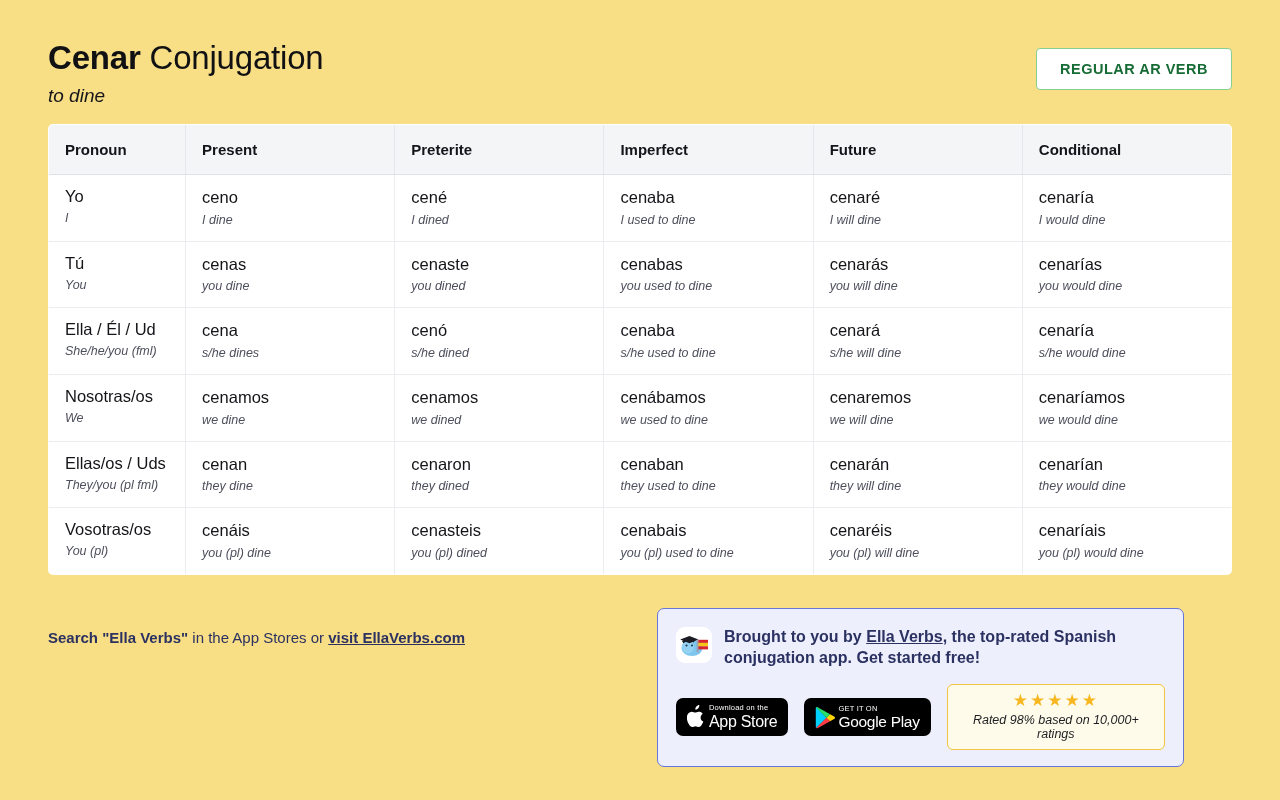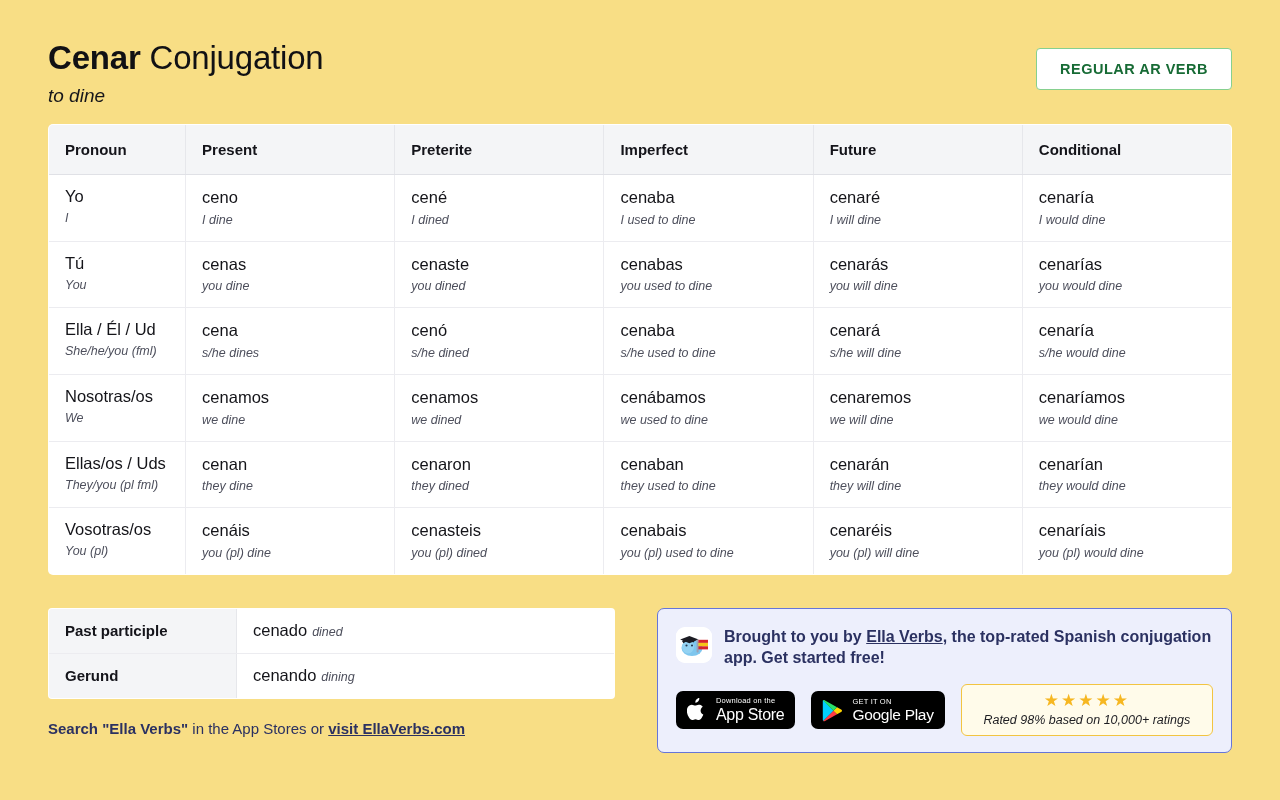--- a/index.html
+++ b/index.html
@@ -160,21 +160,21 @@
     margin-top: 20px;
     font-size: 15px;
     color: #2B3161;
     line-height: 1.3;
   }
   .search-line .b { font-weight: 700; }
   .search-line .link { font-weight: 700; text-decoration: underline; color: #2B3161; }
 
   
   .promo {
-    width: 575px;
+    width: 527px;
     background: #EDEFFC;
     border: 1.5px solid #6675D8;
     border-radius: 7px;
     padding: 16px 18px 16px 18px;
   }
   .promo-top {
     display: flex;
     align-items: flex-start;
     gap: 12px;
   }
@@ -201,21 +201,21 @@
     align-items: center;
     gap: 16px;
     margin-top: 16px;
   }
   .store-btn {
     background: #000000;
     border-radius: 7px;
     height: 38px;
     display: flex;
     align-items: center;
-    gap: 9px;
+    gap: 2px;
     padding: 0 11px;
     color: #ffffff;
   }
   .store-btn .store-lines { display: flex; flex-direction: column; line-height: 1; }
   .store-small {
     font-size: 7.5px;
     letter-spacing: 0.2px;
     margin-bottom: 2px;
   }
   .store-big {
@@ -432,32 +432,20 @@
             <div class="cell-main">cenaríais</div>
             <div class="cell-sub">you (pl) would dine</div>
           </td>
         </tr>
       </tbody>
   </table>
 
   <div class="bottom">
 
     <div class="bottom-left">
-      <table class="forms-table">
-        <tbody>
-          <tr>
-            <td class="forms-label">Past participle</td>
-            <td class="forms-value"><span>cenado</span><span class="gloss">dined</span></td>
-          </tr>
-          <tr>
-            <td class="forms-label">Gerund</td>
-            <td class="forms-value"><span>cenando</span><span class="gloss">dining</span></td>
-          </tr>
-        </tbody>
-      </table>
 
       <div class="search-line"><span class="b">Search "Ella Verbs"</span><span> in the App Stores or </span><a class="link" href="#">visit EllaVerbs.com</a></div>
     </div>
 
     <div class="promo">
       <div class="promo-top">
         <div class="promo-icon">
           <svg width="36" height="36" viewBox="0 0 36 36" aria-hidden="true">
             <rect width="36" height="36" rx="9" fill="#ffffff"></rect>
             <ellipse cx="16" cy="21" rx="10.5" ry="8" fill="#7EC6EE"></ellipse>

